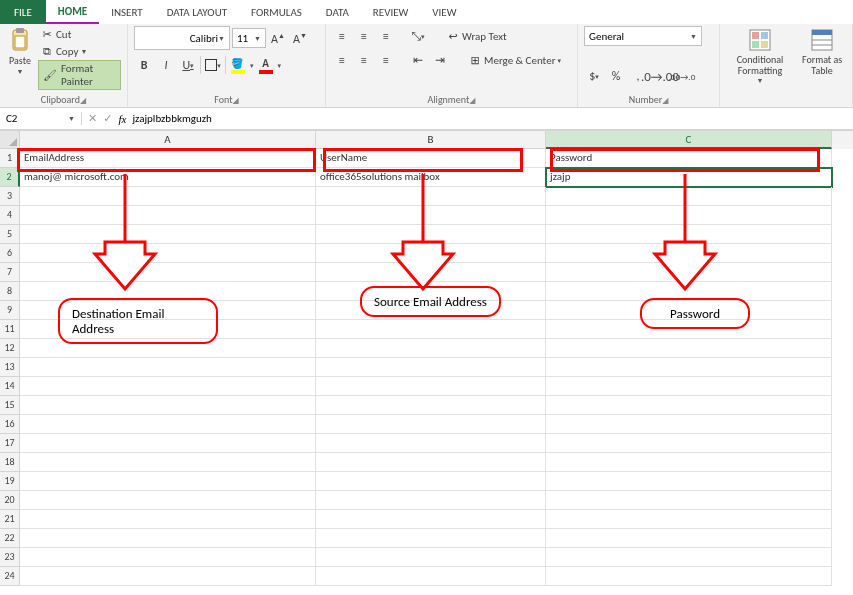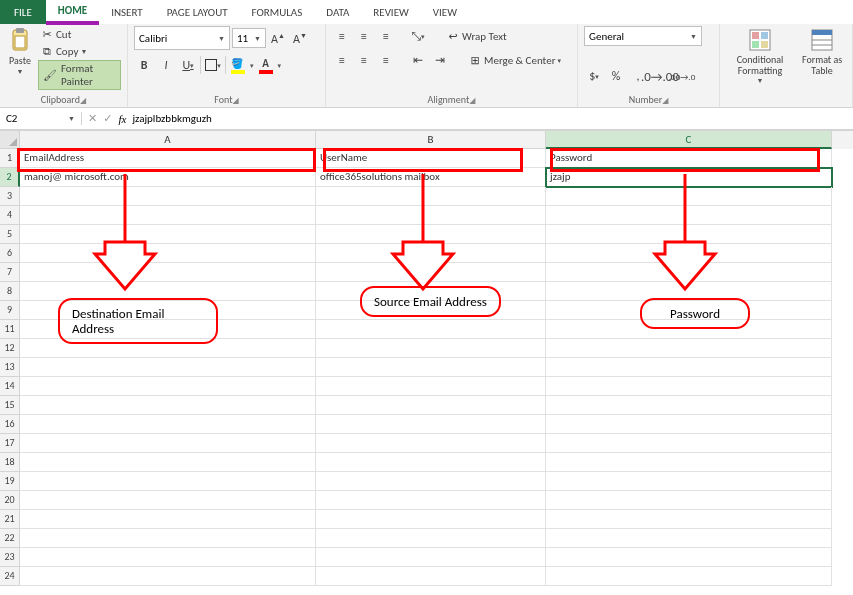--- a/index.html
+++ b/index.html
@@ -2,40 +2,40 @@
 <html><head>
 <meta charset="utf-8">
 <style>
   * { box-sizing: border-box; margin: 0; padding: 0; font-family: "Segoe UI", Calibri, Arial, sans-serif; }
   body { background: #fff; width: 853px; height: 595px; overflow: hidden; position: relative; }
 
   
   .tabs { height: 24px; display: flex; align-items: center; font-size: 11px; }
   .tabs .file { background: #217346; color: #fff; padding: 4px 14px; height: 24px; display: flex; align-items: center; }
   .tabs .tab { padding: 4px 12px; color: #444; cursor: pointer; }
-  .tabs .tab.active { color: #217346; border-bottom: 4px solid #a21caf; font-weight: 600; }
+  .tabs .tab.active { color: #217346; border-bottom: 2px solid #a21caf; font-weight: 600; }
 
   .ribbon { display: flex; border-bottom: 1px solid #d4d4d4; background: #f3f3f3; height: 84px; }
   .group { border-right: 1px solid #e1e1e1; padding: 2px 6px 0 6px; display: flex; flex-direction: column; justify-content: space-between; }
   .group-label { font-size: 10px; color: #666; text-align: center; padding: 1px 0; display: flex; justify-content: center; align-items: center; }
   .group-label .dlg { font-size: 8px; color: #888; }
   .group-body { display: flex; gap: 4px; align-items: flex-start; flex: 1; }
 
   .big-btn { display: flex; flex-direction: column; align-items: center; cursor: pointer; font-size: 10px; color: #444; padding: 2px; justify-content: space-between; }
   .big-btn .glyph { width: 24px; height: 24px; display: flex; align-items: center; justify-content: center; margin-bottom: 2px; }
   .big-btn .caret { font-size: 7px; color: #555; }
 
   .small-row { display: flex; align-items: center; gap: 2px; font-size: 11px; color: #444; padding: 1px 2px; cursor: pointer; }
   .small-row .glyph { width: 14px; height: 14px; display: flex; align-items: center; justify-content: center; }
   .stack { display: flex; flex-direction: column; gap: 1px; }
 
   .fmt-painter { background: #c6e0b4; border: 1px solid #9bc183; padding: 1px 4px; display: flex; align-items: center; gap: 4px; }
 
   .font-box, .size-box { border: 1px solid #c0c0c0; background: #fff; font-size: 11px; height: 20px; display: flex; align-items: center; }
-  .font-box { width: 96px; padding: 11px 4px; justify-content: space-between; }
+  .font-box { width: 96px; padding: 11px 4px; justify-content: flex-end; }
   .size-box { width: 34px; padding: 0 4px; justify-content: space-between; }
   .drop-arrow { font-size: 7px; color: #555; }
 
   .icon-row { display: flex; gap: 2px; align-items: center; }
   .icon-btn { width: 20px; height: 20px; display: flex; align-items: center; justify-content: center; cursor: pointer; font-size: 12px; color: #444; }
   .underline { text-decoration: underline; }
   .swatch-border { width: 12px; height: 12px; border: 1px solid #333; display: inline-block; }
   .swatch-fill { width: 14px; height: 4px; background: #ffff00; display: block; }
   .swatch-fontc { width: 14px; height: 4px; background: #ff0000; display: block; }
   .nf-box { border: 1px solid #c0c0c0; background: #fff; font-size: 11px; height: 20px; width: 118px; display: flex; align-items: center; justify-content: space-between; padding: 0 4px; }
@@ -71,21 +71,21 @@
   svg.arrow path { stroke: #ff0000; stroke-width: 3; fill: none; }
   svg.arrow .head { fill: #fff; }
 </style>
 </head>
 <body>
 
 <div class="tabs">
   <div class="file">FILE</div>
   <div class="tab active">HOME</div>
   <div class="tab">INSERT</div>
-  <div class="tab">PAGE LAYOUT</div>
+  <div class="tab">DATA LAYOUT</div>
   <div class="tab">FORMULAS</div>
   <div class="tab">DATA</div>
   <div class="tab">REVIEW</div>
   <div class="tab">VIEW</div>
 </div>
 
 <div class="ribbon">
 
   <div class="group" style="width:128px">
     <div class="group-body">

